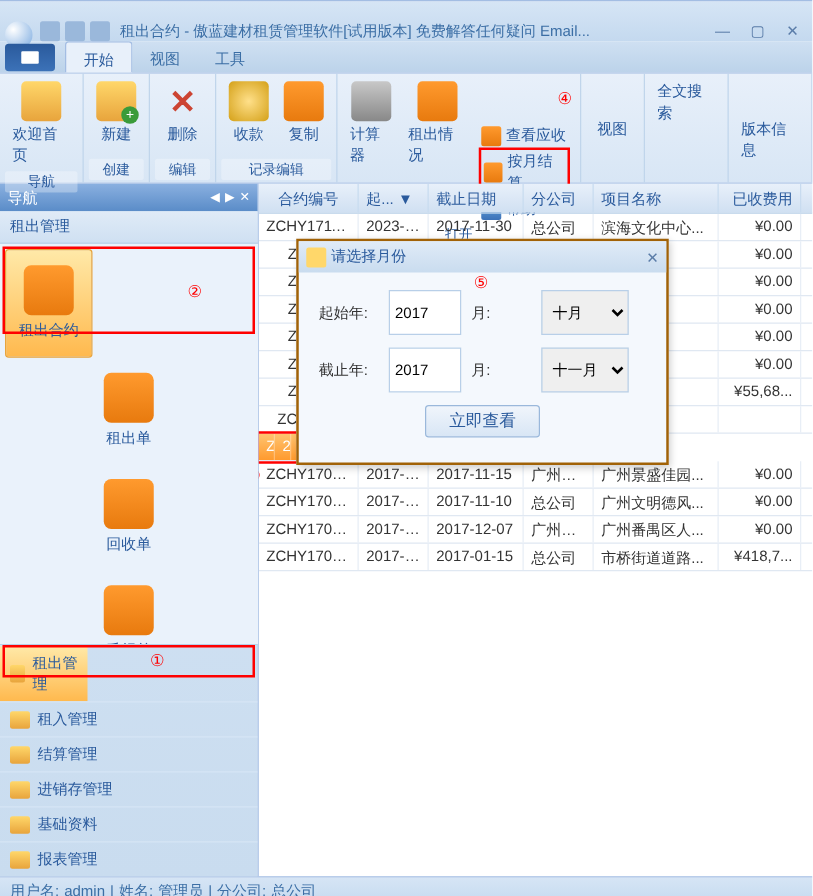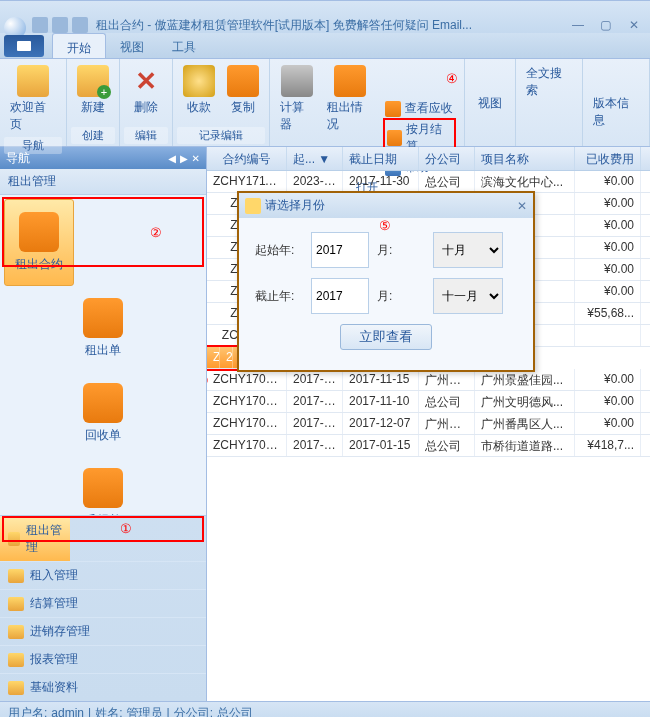--- a/index.html
+++ b/index.html
@@ -263,25 +263,25 @@
           <div class="nav-cat">
             <div class="fico"></div>
             <span>结算管理</span>
           </div>
           <div class="nav-cat">
             <div class="fico"></div>
             <span>进销存管理</span>
           </div>
           <div class="nav-cat">
             <div class="fico"></div>
+            <span>基础资料</span>
+          </div>
+          <div class="nav-cat">
+            <div class="fico"></div>
             <span>报表管理</span>
-          </div>
-          <div class="nav-cat">
-            <div class="fico"></div>
-            <span>基础资料</span>
           </div>
         </div>
     </div>
   </div>
 
   <div class="grid">
     <div class="ghead">
       <div class="c0">合约编号</div>
       <div class="c1">起... ▼</div>
       <div class="c2">截止日期</div>

